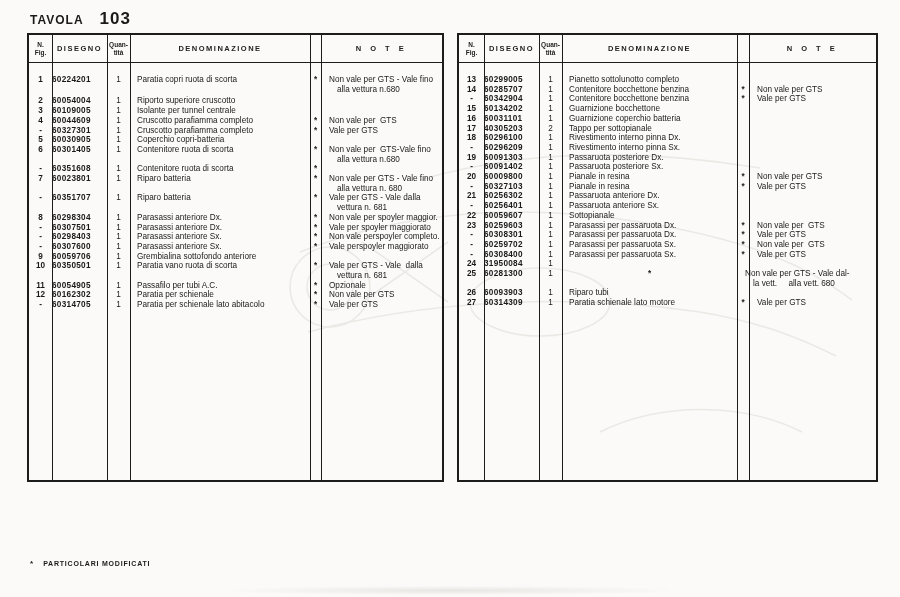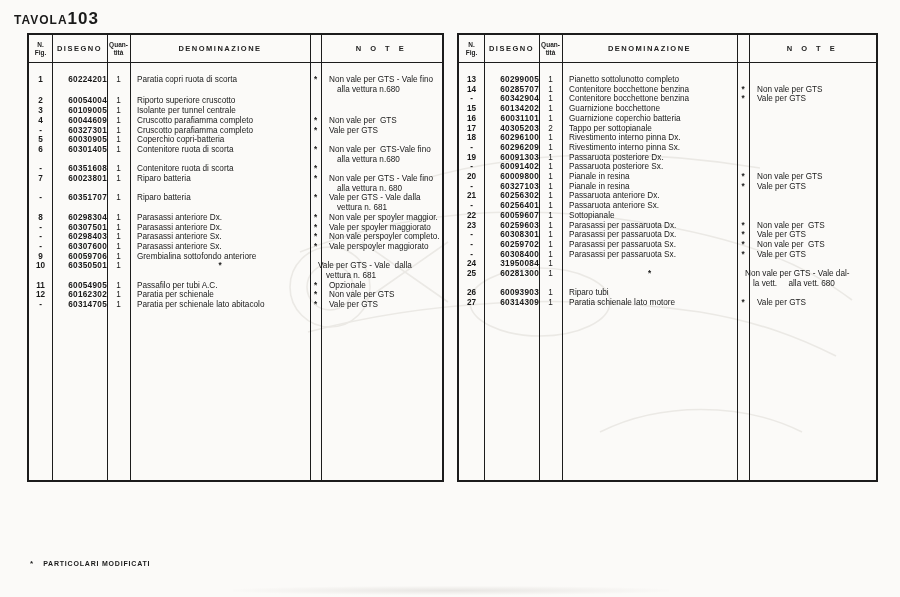--- a/index.html
+++ b/index.html
@@ -2,21 +2,21 @@
 <html><head>
 <meta charset="utf-8">
 <style>
   html,body{margin:0;padding:0;}
   body{
     width:900px;height:597px;position:relative;overflow:hidden;
     background:#fbfaf8;color:#1a1a1a;
     font-family:"Liberation Sans", sans-serif;
     -webkit-font-smoothing:antialiased;
   }
-  .page-title{position:absolute;left:14px;top:9px;display:flex;align-items:baseline;}
+  .page-title{position:absolute;left:30px;top:9px;display:flex;align-items:baseline;gap:16px;}
   .title-label{font-size:12px;font-weight:700;letter-spacing:1px;}
   .title-number{font-size:17px;font-weight:700;letter-spacing:1px;}
 
   .watermark{position:absolute;left:0;top:0;width:900px;height:597px;pointer-events:none;}
 
   .ptable{position:absolute;top:33px;height:449px;border:2px solid #1c1c1c;background:transparent;box-sizing:border-box;}
   .t-left{left:27px;width:417px;}
   .t-right{left:457px;width:421px;}
 
   .t-left .grid{display:grid;grid-template-columns:23px 55px 23px 180px 11px auto;}
@@ -25,21 +25,21 @@
   .thead{height:27px;border-bottom:1.5px solid #1c1c1c;align-content:center;align-items:center;}
   .th{text-align:center;font-weight:700;color:#222;}
   .th-two{font-size:6.5px;line-height:7.5px;}
   .th-one{font-size:7.5px;letter-spacing:1.5px;}
   .th-note{letter-spacing:3.5px;}
 
   .tbody{position:relative;padding-top:12px;}
   .trow{font-size:8.2px;line-height:9.7px;}
   .td{overflow:visible;}
   .c-fig{text-align:center;font-weight:700;}
-  .c-dis{text-align:right;font-weight:700;letter-spacing:0.3px;}
+  .c-dis{text-align:left;font-weight:700;letter-spacing:0.3px;}
   .c-qty{text-align:center;}
   .c-den{padding-left:7px;white-space:pre;}
   .c-den .cont{padding-left:38px;}
   .c-star{text-align:center;font-weight:700;}
   .c-note{padding-left:8px;white-space:pre;}
   .c-note .cont2{padding-left:8px;}
 
   .vline{position:absolute;top:-2px;bottom:-2px;width:1px;background:#1c1c1c;}
 
   .footnote{position:absolute;left:30px;top:559px;display:flex;align-items:baseline;font-weight:700;}
@@ -207,20 +207,21 @@
         <div class="td c-dis">60059706</div>
         <div class="td c-qty">1</div>
         <div class="td c-den"><div>Grembialina sottofondo anteriore</div></div>
         <div class="td c-star"></div>
         <div class="td c-note"></div>
       </div>
       <div class="trow grid">
         <div class="td c-fig">10</div>
         <div class="td c-dis">60350501</div>
         <div class="td c-qty">1</div>
+        <div class="td c-den"><div>Paratia vano ruota di scorta</div></div>
         <div class="td c-star">*</div>
         <div class="td c-note"><div>Vale per GTS - Vale  dalla</div><div class="cont2">vettura n. 681</div></div>
       </div>
       <div class="trow grid">
         <div class="td c-fig">11</div>
         <div class="td c-dis">60054905</div>
         <div class="td c-qty">1</div>
         <div class="td c-den"><div>Passafilo per tubi A.C.</div></div>
         <div class="td c-star">*</div>
         <div class="td c-note"><div>Opzionale</div></div>

